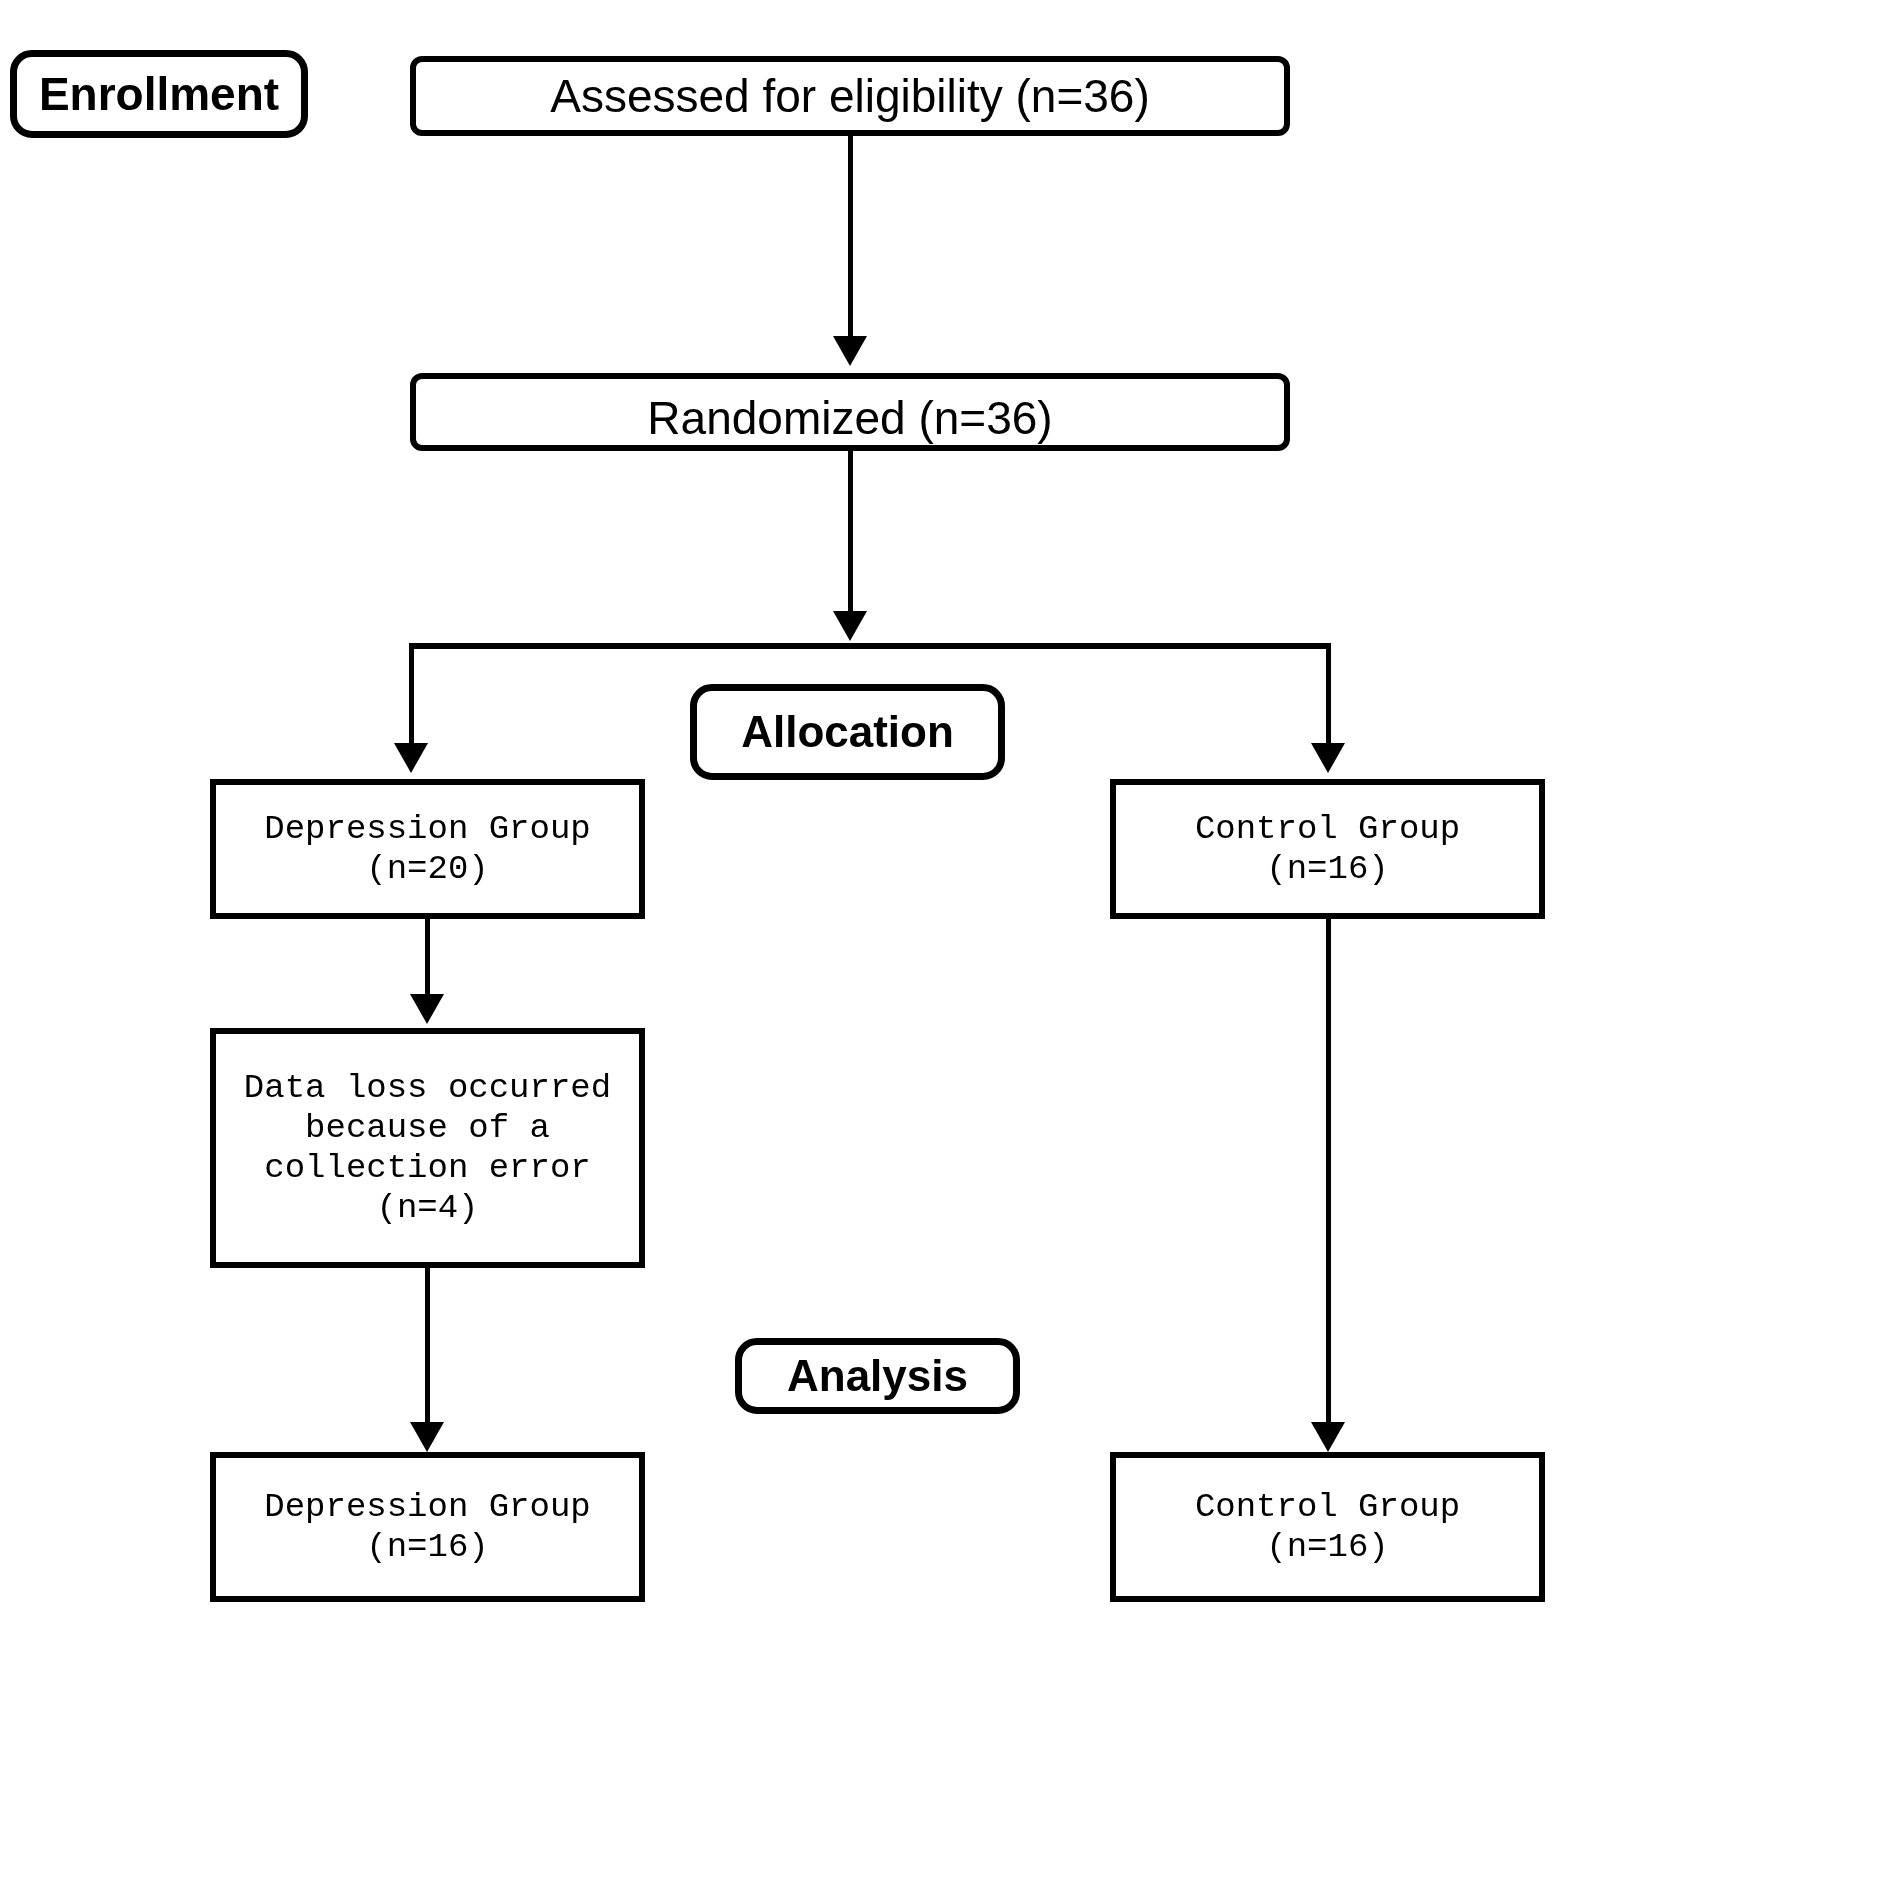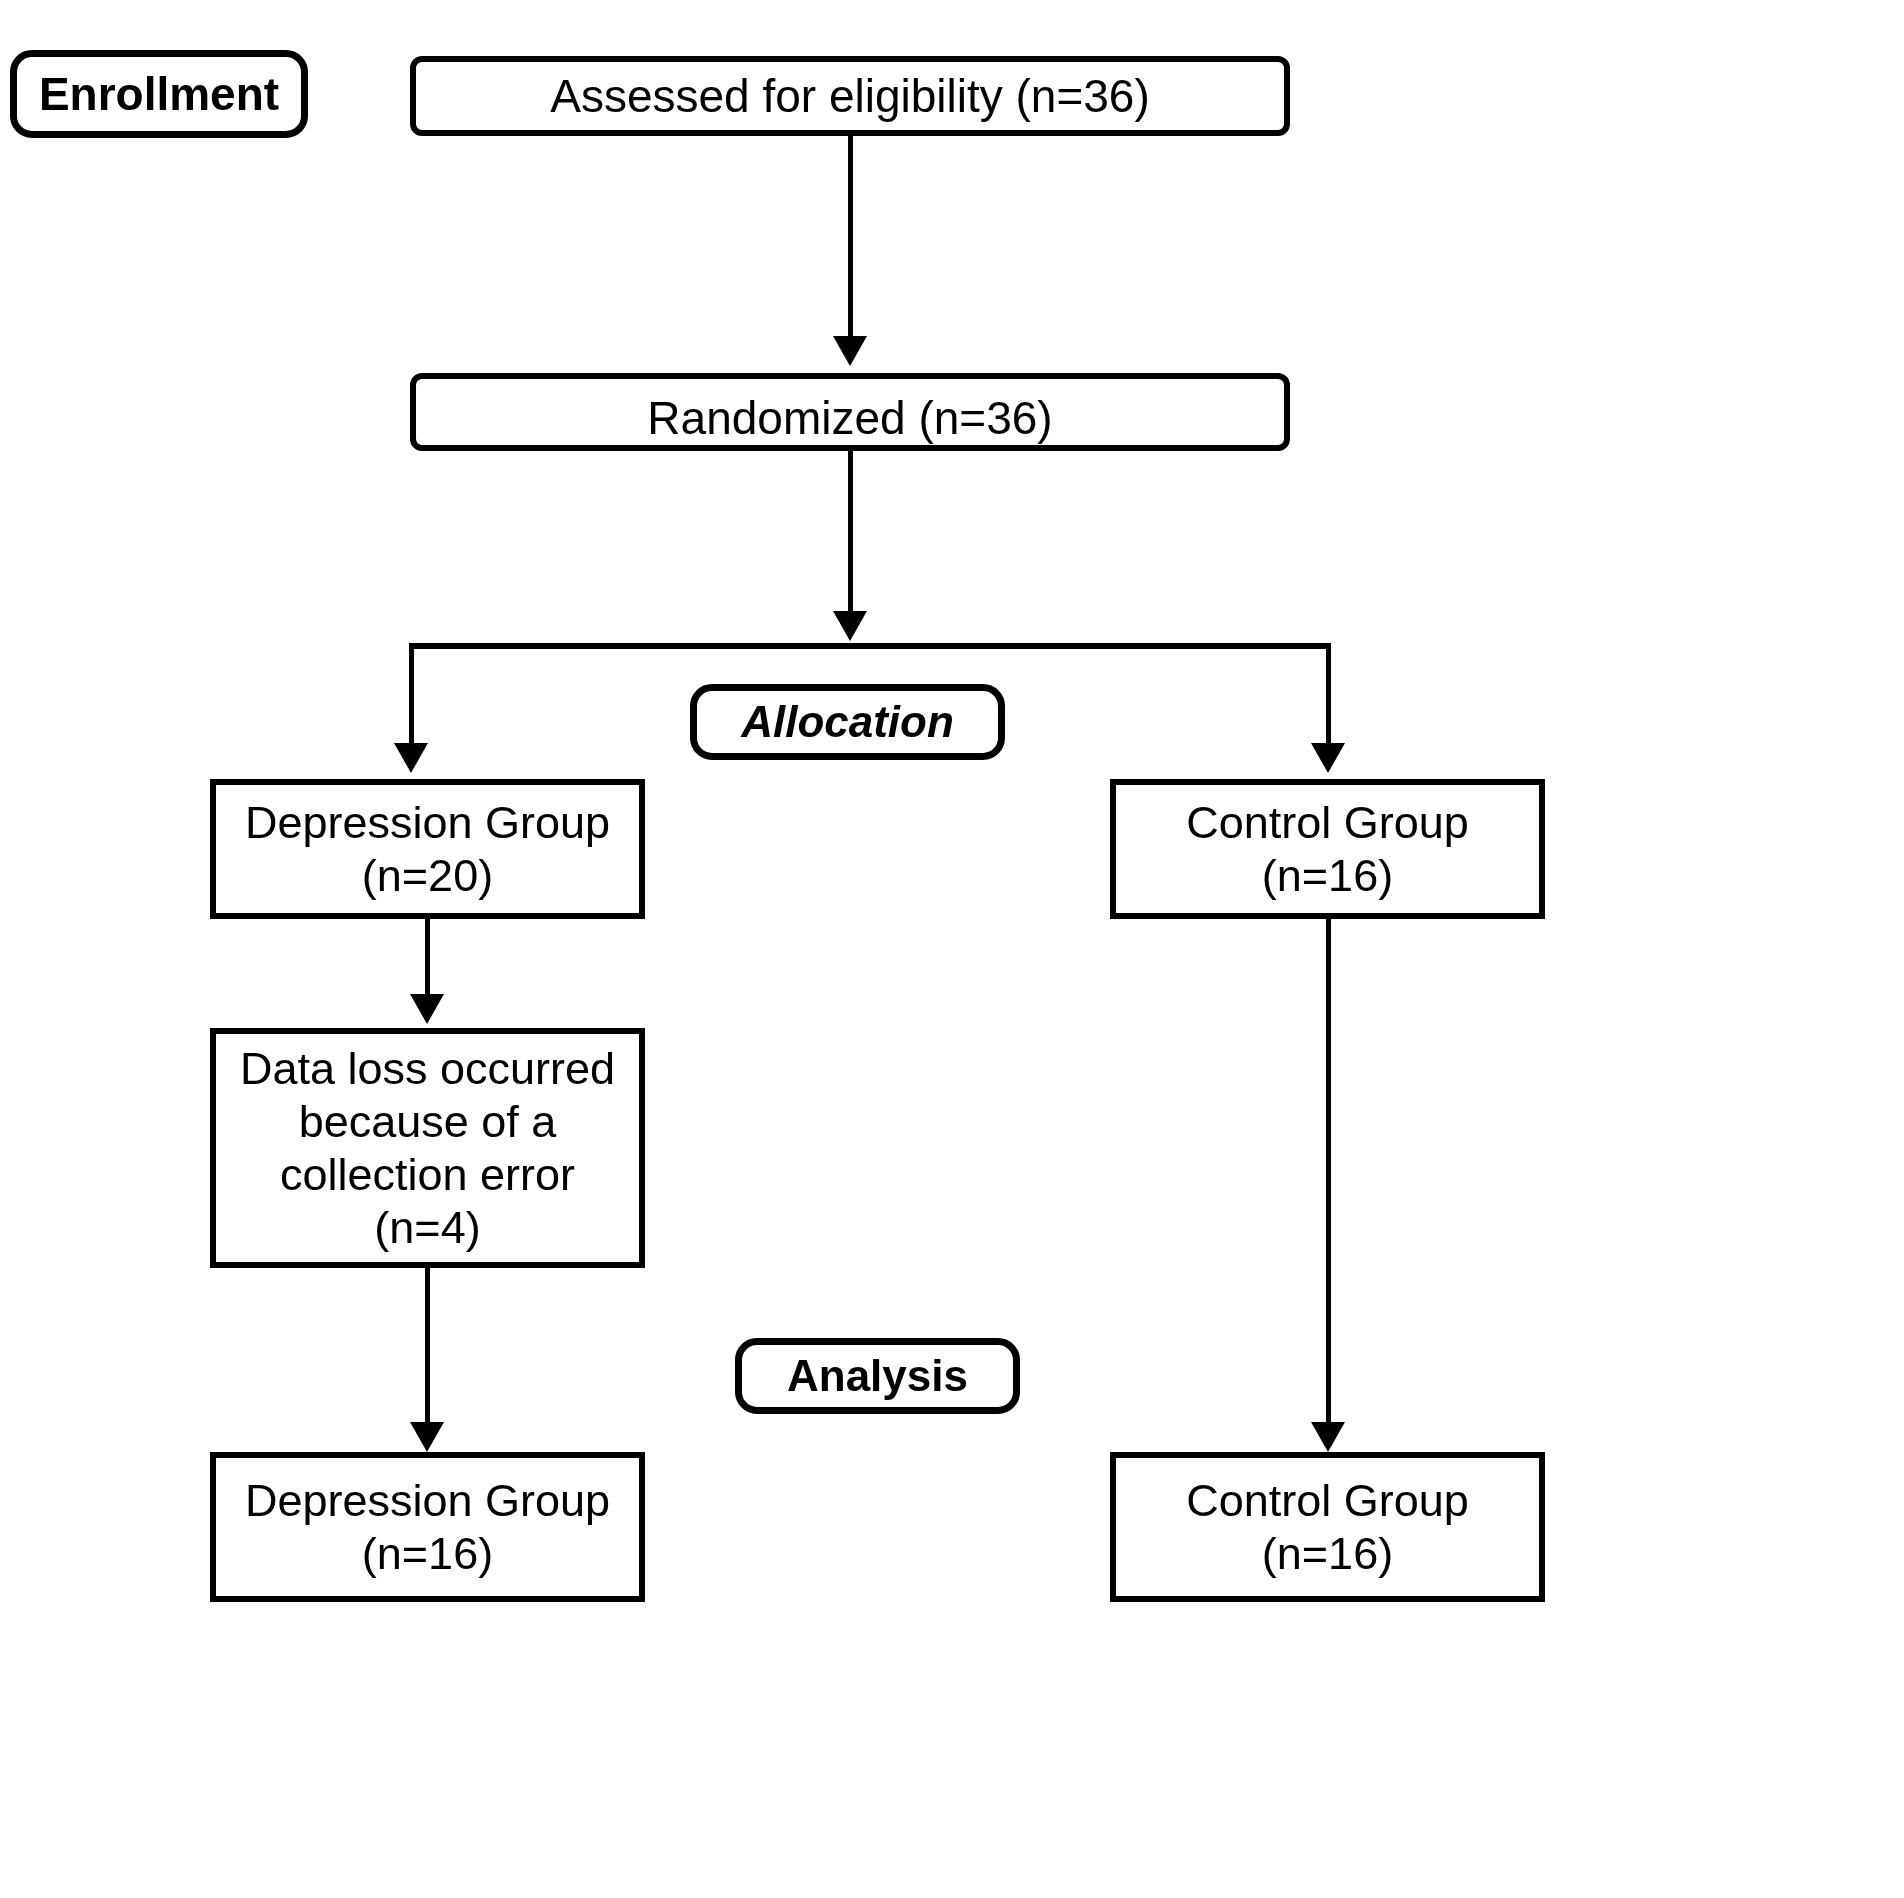--- a/index.html
+++ b/index.html
@@ -61,21 +61,21 @@
   .arrowhead {
     width: 0;
     height: 0;
     border-left: 17px solid transparent;
     border-right: 17px solid transparent;
     border-top: 30px solid #000000;
   }
 
   
   .fs-head   { font-size: 46px; border-radius: 12px; }
-  .fs-body   { font-size: 45px; }
+  .fs-body   { font-size: 34px; font-family: Liberation Mono, monospace; }
   .fs-pill-l { font-size: 46px; }
   .fs-pill-m { font-size: 44px; }
 </style>
 </head>
 <body>
 
 <div id="canvas">
 
   <div class="abs pill fs-pill-l" style="left:10px; top:14px; width:298px; height:88px;">
     <span>Enrollment</span>
@@ -96,21 +96,21 @@
   <div class="abs arrowhead" style="left:833px; top:575px;"></div>
 
   <div class="abs hline" style="left:409px; top:607px; width:922px;"></div>
 
   <div class="abs vline" style="left:409px; top:607px; height:105px;"></div>
   <div class="abs arrowhead" style="left:394px; top:707px;"></div>
 
   <div class="abs vline" style="left:1326px; top:607px; height:105px;"></div>
   <div class="abs arrowhead" style="left:1311px; top:707px;"></div>
 
-  <div class="abs pill fs-pill-m" style="left:690px; top:648px; width:315px; height:76px;font-style:italic;">
+  <div class="abs pill fs-pill-m" style="left:690px; top:648px; width:315px; height:96px;">
     <span>Allocation</span>
   </div>
 
   <div class="abs box fs-body" style="left:210px; top:743px; width:435px; height:140px;">
     <span class="txt">Depression Group
 (n=20)</span>
   </div>
 
   <div class="abs box fs-body" style="left:1110px; top:743px; width:435px; height:140px;">
     <span class="txt">Control Group

